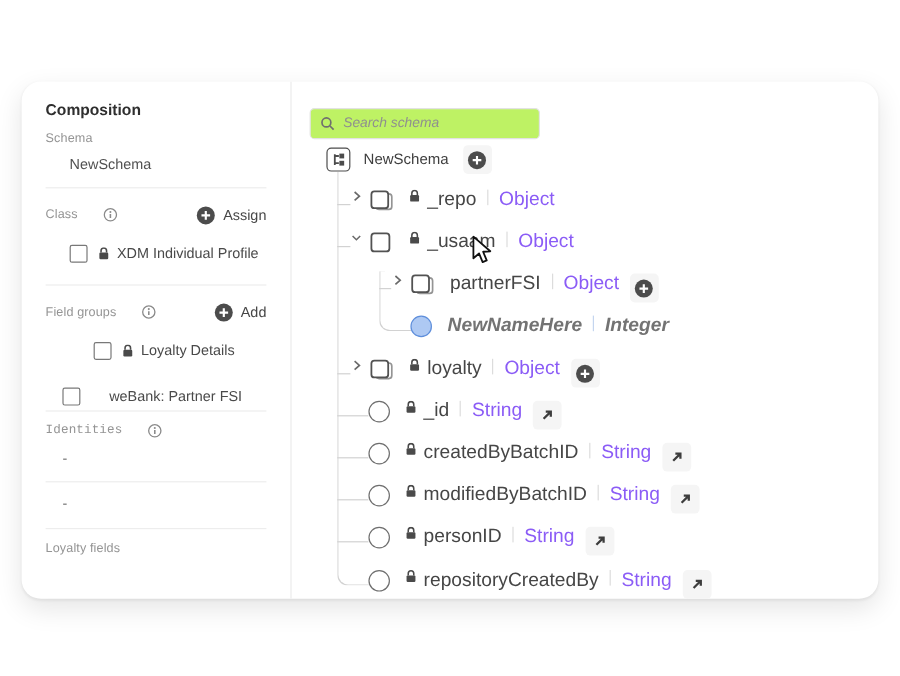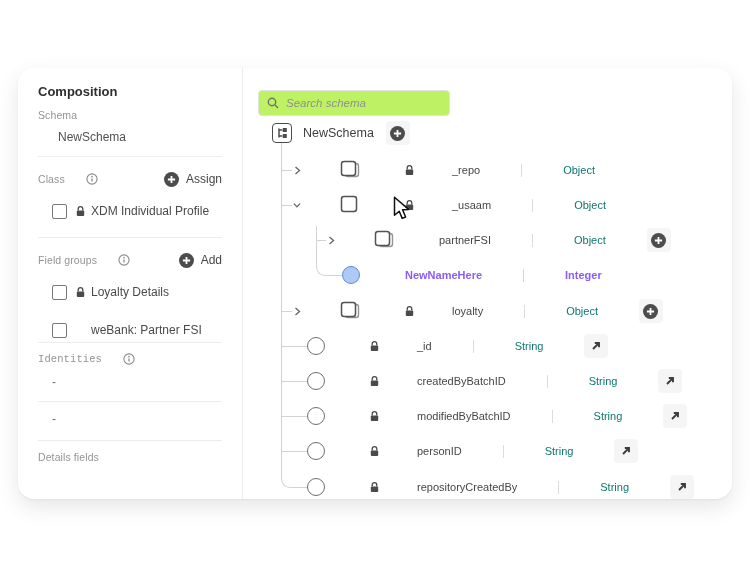--- a/index.html
+++ b/index.html
@@ -25,21 +25,21 @@
   .slabel-top{margin-bottom:9px;}
   .svalue{font-size:12px;color:#505050;margin:0 0 12px 20px;line-height:14px;}
   .lpanel hr{border:none;border-top:1px solid #ededed;margin:0 0 10px;}
   .shead{display:flex;justify-content:space-between;align-items:center;height:24px;margin-bottom:8px;}
   .shead-label{display:flex;align-items:flex-start;gap:21px;}
   .addbtn{display:flex;align-items:center;gap:7px;background:none;border:none;padding:0;
           font-family:inherit;font-size:12px;color:#464646;cursor:pointer;}
   .pluscirc{width:15px;height:15px;border-radius:50%;background:#4c4c4c;
             display:flex;align-items:center;justify-content:center;flex:0 0 auto;}
   .citem{display:flex;align-items:center;height:24px;margin-left:14px;}
-  .citem-last{margin-bottom:14px;}
+  .citem-last{margin-bottom:14px;justify-content:center;}
   .cbox{width:13px;height:13px;border:1.5px solid #787878;border-radius:2px;background:#fff;
         box-sizing:content-box;flex:0 0 auto;cursor:pointer;}
   .lockwrap{display:flex;margin:0 6px 0 9px;flex:0 0 auto;}
   .ghost{visibility:hidden;}
   .cilabel{font-size:12px;color:#4a4a4a;white-space:nowrap;}
   .dashval{margin:0 0 12px 14px;color:#6e6e6e;}
   .mb10{margin-bottom:10px;font-family:Liberation Mono, monospace;} .mb12{margin-bottom:12px;} .mb14{margin-bottom:14px;}
   .infoicon{display:flex;}
   
   .tpanel{position:absolute;left:225px;top:0;right:0;bottom:0;}
@@ -53,32 +53,32 @@
   .rooticon{width:20px;height:20px;border:1.6px solid #4c4c4c;border-radius:4px;background:#fff;
             box-sizing:border-box;display:flex;align-items:center;justify-content:center;}
   .rootname{font-size:12.5px;color:#3e3e3e;margin:0 12px 0 11px;}
   .sqbtn{width:24px;height:24px;border:none;border-radius:4px;background:#f5f5f5;padding:0;
          display:flex;align-items:center;justify-content:center;cursor:pointer;flex:0 0 auto;}
   .conn,.branch{position:absolute;}
   .conn{border-left:1px solid #d2d2d2;border-bottom:1px solid #d2d2d2;border-bottom-left-radius:9px;}
   .conn-main{left:38px;top:75px;width:26px;height:344px;}
   .conn-child{left:73px;top:158px;width:26px;height:49px;}
   .branch{border-top:1px solid #d2d2d2;height:0;}
-  .trow{position:absolute;height:24px;display:flex;align-items:center;font-size:11px;white-space:nowrap;cursor:pointer;gap:32px;}
+  .trow{position:absolute;height:24px;display:flex;font-size:16px;white-space:nowrap;cursor:pointer;}
   .chev{display:flex;width:10px;margin-right:5px;flex:0 0 auto;}
   .objicon{display:flex;margin-right:12px;flex:0 0 auto;}
   .fcircle{width:18px;height:18px;border:1.5px solid #6f6f6f;border-radius:50%;background:#fff;
            box-sizing:border-box;margin-right:13px;flex:0 0 auto;}
   .fcircle-blue{background:#aec9f3;border-color:#5e8edb;}
   .trow .lockwrap{margin:0 6px 0 0;}
   .fname{color:#464646;}
   .vsep{width:1px;height:13px;background:#dcdcdc;margin:0 9px;flex:0 0 auto;}
-  .ftype{color:#0f766e;}
+  .ftype{color:#8b5cf6;}
   .trow .sqbtn{margin-left:9px;}
-  .sel .fname,.sel .ftype{color:#8b5cf6;font-weight:700;}
+  .sel .fname,.sel .ftype{color:#737373;font-weight:700;font-style:italic;}
   .sel .vsep{background:#c4d5ef;}
   .cursor{position:absolute;left:150px;top:128px;z-index:5;pointer-events:none;}
 </style>
 </head>
 <body>
 
 <div class="card">
 
   <aside class="lpanel">
     <h1>Composition</h1>
@@ -169,21 +169,21 @@
             <path d="M6 5.4v3.2" stroke="#8a8a8a" stroke-width="1.3"></path>
           </svg>
       </span>
     </div>
     <div class="dashval">-</div>
     <hr class="mb12">
 
     <div class="dashval mb14">-</div>
     <hr class="mb12">
 
-    <div class="slabel">Details fields</div>
+    <div class="slabel">Loyalty fields</div>
   </aside>
 
   <section class="tpanel">
 
     <div class="search">
       <svg width="12" height="12" viewBox="0 0 12 12">
           <circle cx="5" cy="5" r="3.7" fill="none" stroke="#6f6f6f" stroke-width="1.4"></circle>
           <path d="M8 8l3 3" stroke="#6f6f6f" stroke-width="1.4"></path>
         </svg>
       <input type="text" placeholder="Search schema" style="">

